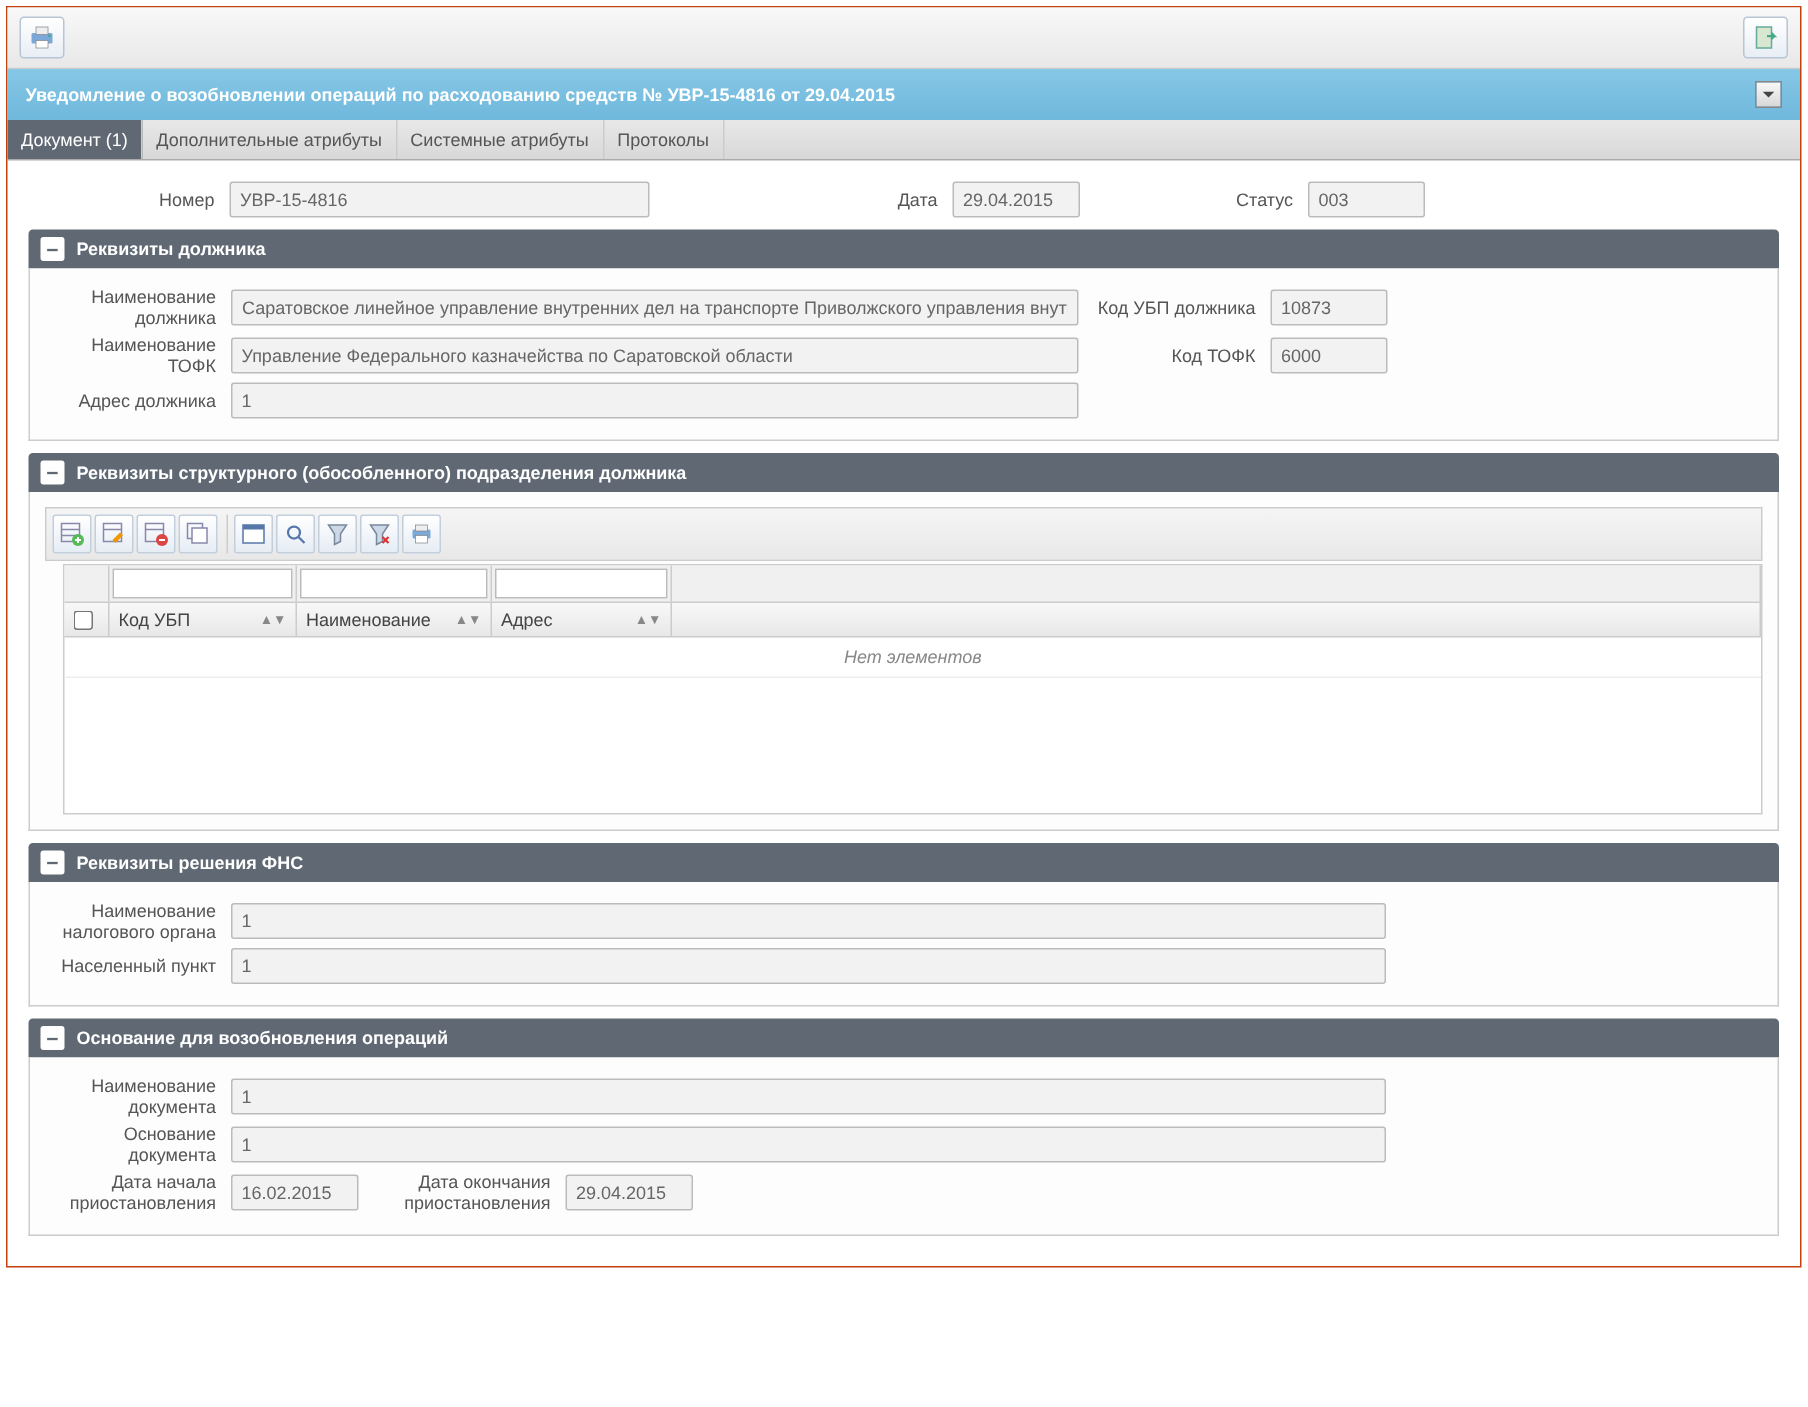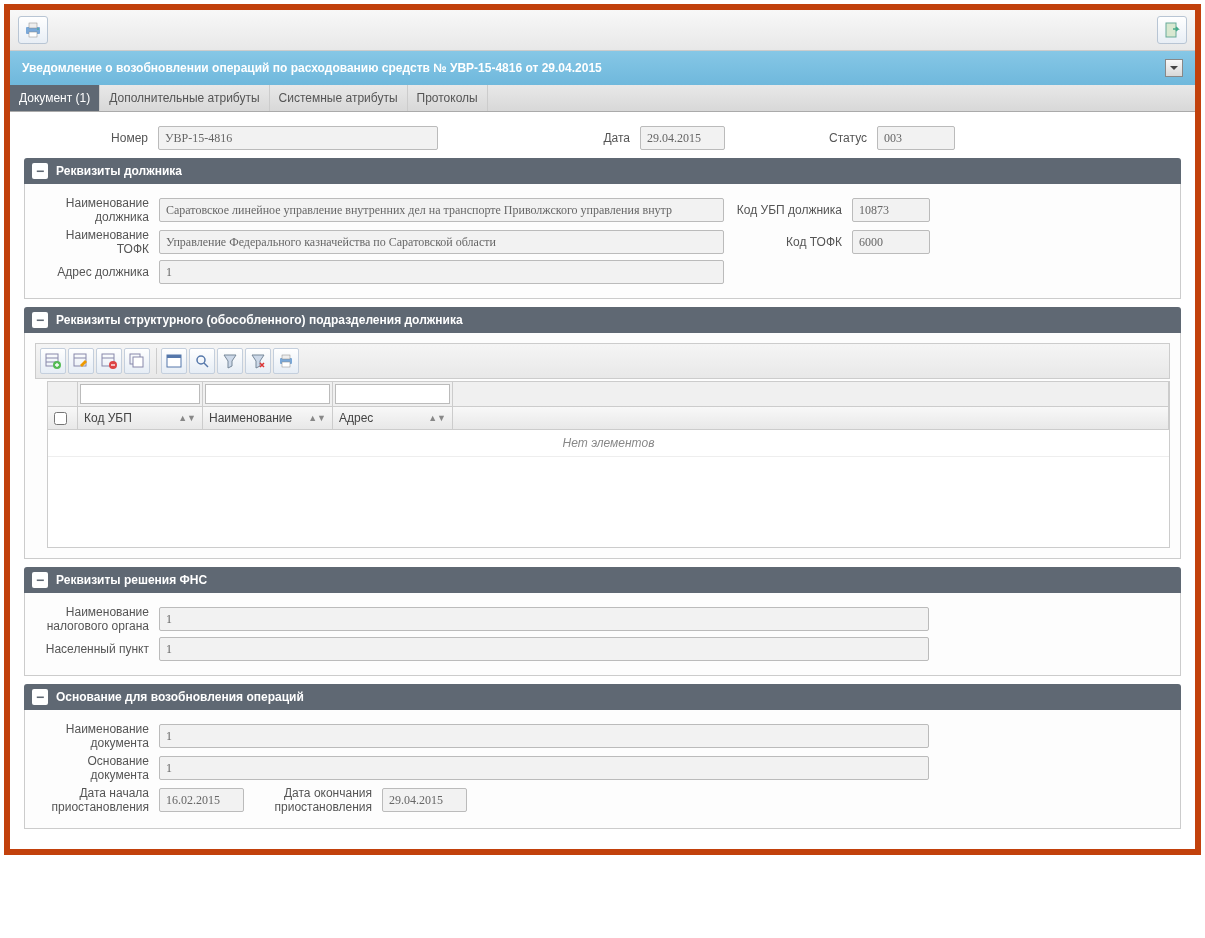--- a/index.html
+++ b/index.html
@@ -1,28 +1,28 @@
 <!DOCTYPE html>
 <html><head>
 <meta charset="utf-8">
 <style>
 * { box-sizing: border-box; margin: 0; padding: 0; }
 body { font-family: Arial, sans-serif; font-size: 12px; background: #fff; color: #333; }
-.outer { border: 6px solid #c2410c; margin: 4px; background: #fff; }
+.outer { border: 1px solid #c2410c; margin: 4px; background: #fff; }
 .toolbar-top { background: linear-gradient(#f8f8f8,#e8e8e8); padding: 6px 8px; display: flex; justify-content: space-between; align-items: center; border-bottom: 1px solid #ccc; }
 .tool-btn { width: 30px; height: 28px; border: 1px solid #b8c5d4; border-radius: 3px; background: linear-gradient(#fff,#e8eef5); display: flex; align-items: center; justify-content: center; cursor: pointer; }
 .title-bar { background: linear-gradient(#86c7e6,#6fb8dc); color: #fff; font-weight: bold; padding: 8px 12px; display: flex; justify-content: space-between; align-items: center; }
 .title-dropdown { width: 18px; height: 18px; background: linear-gradient(#f8f8f8,#d8d8d8); border: 1px solid #888; display: flex; align-items: center; justify-content: center; }
 .tabs { background: linear-gradient(#e8e8e8,#d8d8d8); border-bottom: 1px solid #aaa; display: flex; }
 .tab { padding: 6px 9px; color: #555; cursor: pointer; border-right: 1px solid #ccc; }
 .tab.active { background: #5f6873; color: #fff; }
 .content { padding: 10px 14px 20px 14px; }
 .form-row { display: flex; align-items: center; margin: 4px 0; gap: 4px; }
 .label { text-align: right; color: #555; padding-right: 6px; }
-input.field, .field { height: 24px; border: 1px solid #bbb; background: #f2f2f2; padding: 2px 6px; color: #666; font-family: Liberation Serif, serif; font-size: 12px; border-radius: 2px; }
+input.field, .field { height: 24px; border: 1px solid #bbb; background: #f2f2f2; padding: 2px 6px; color: #666; font-family: Liberation Sans, sans-serif; font-size: 12px; border-radius: 2px; }
 .section-hdr { background: #5f6873; color: #fff; font-weight: bold; padding: 5px 8px; display: flex; align-items: center; gap: 8px; border-radius: 3px 3px 0 0; margin-top: 8px; }
 .collapse-btn { width: 16px; height: 16px; background: #fff; border-radius: 2px; display: flex; align-items: center; justify-content: center; color: #5f6873; font-weight: bold; line-height: 1; font-size: 14px; }
 .section-body { border: 1px solid #ccc; border-top: none; padding: 8px 10px 10px 10px; background: #fdfdfd; }
 .mini-toolbar { background: linear-gradient(#f5f5f5,#e8e8e8); border: 1px solid #ccc; padding: 4px; display: flex; gap: 4px; margin: 2px 0; }
 .mini-group { display: flex; gap: 2px; padding-right: 6px; border-right: 1px solid #ccc; }
 .mini-group:last-child { border-right: none; }
 .mini-btn { width: 26px; height: 26px; border: 1px solid #c4cfdd; border-radius: 2px; background: linear-gradient(#fff,#e6edf5); display: flex; align-items: center; justify-content: center; cursor: pointer; }
 .grid { border: 1px solid #ccc; background: #fff; margin-left: 12px; }
 .grid-filter-row { display: flex; background: #f0f0f0; border-bottom: 1px solid #ccc; }
 .grid-filter-row .fcell { border-right: 1px solid #ccc; padding: 2px; }

